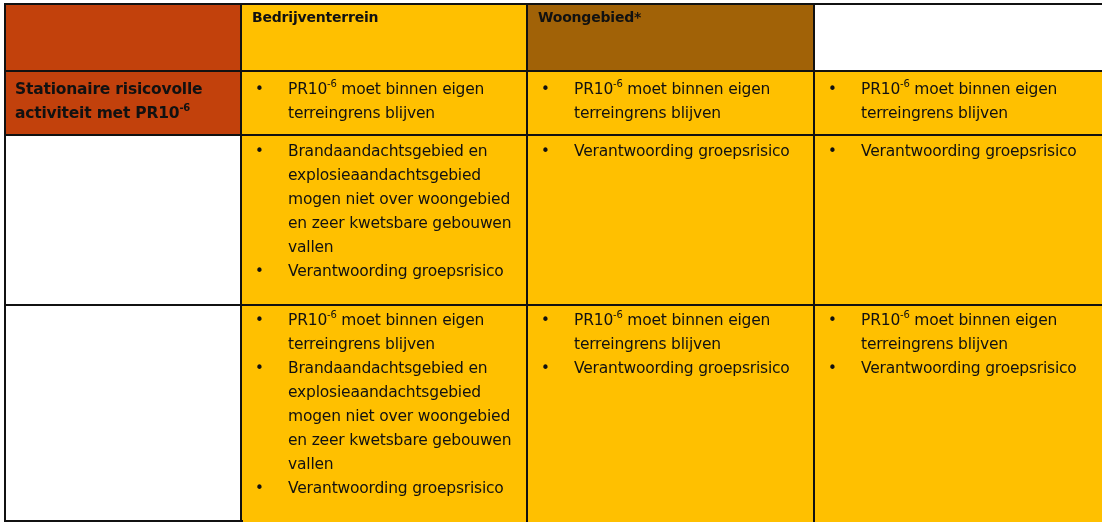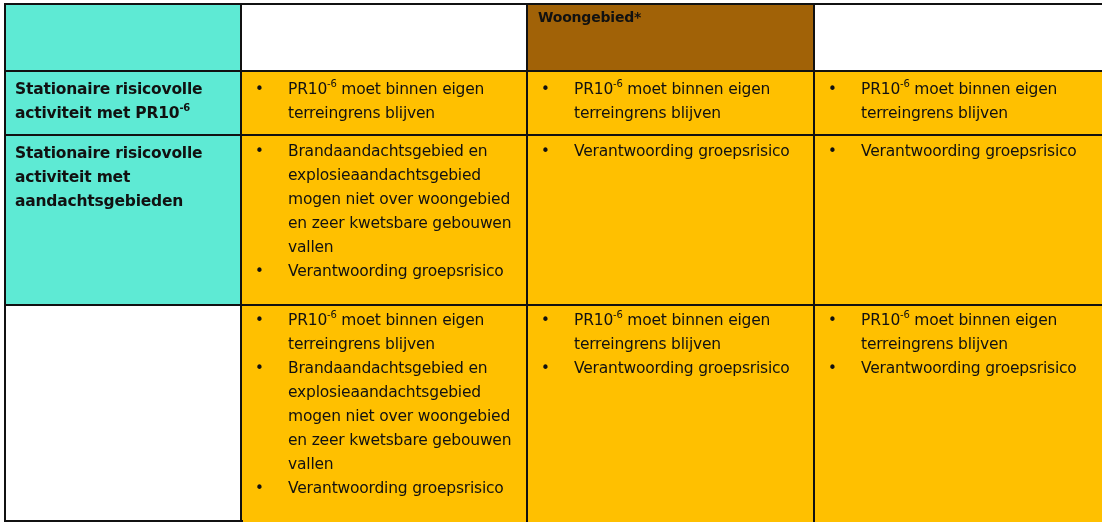--- a/index.html
+++ b/index.html
@@ -2,36 +2,37 @@
 <html><head>
 <meta charset="utf-8">
 <style>
   html, body { margin: 0; padding: 0; background: #ffffff; }
   body { width: 1105px; height: 526px; position: relative; overflow: hidden;
          font-family: "DejaVu Sans", "Liberation Sans", sans-serif; color: #111; }
   .grid { position: absolute; left: 4px; top: 3px; width: 1098px; height: 519px; }
   .cell { position: absolute; box-sizing: border-box; padding: 6px 10px 0 11px; }
   .hdr { font-weight: bold; font-size: 14px; letter-spacing: -0.2px; padding-top: 6px; }
   .rowhead { font-weight: bold; font-size: 15.5px; line-height: 24px; padding: 6px 8px 0 11px; letter-spacing: -0.2px; }
-  .white { background: #5eead4; }
+  .white { background: #c2410c; }
   .orange { background: #ffc000; }
   .red { background: #a16207; }
   ul { list-style: none; margin: 0; padding: 0; }
   li { position: relative; padding-left: 36px; font-size: 15.5px; line-height: 24px; letter-spacing: -0.2px; }
   li::before { content: "\2022"; position: absolute; left: 3px; top: 0; font-size: 15px; }
   sup { font-size: 10px; line-height: 0; position: relative; top: -1px; }
   .vline { position: absolute; width: 2px; background: #111; }
   .hline { position: absolute; height: 2px; background: #111; }
 </style>
 </head>
 <body>
 
 <div class="grid">
 
   <div class="cell white" style="left:0;top:0;width:237px;height:68px;"></div>
+  <div class="cell hdr orange" style="left:237px;top:0;width:286px;height:68px;">Bedrijventerrein</div>
   <div class="cell hdr red" style="left:523px;top:0;width:287px;height:68px;">Woongebied*</div>
 
   <div class="cell rowhead white" style="left:0;top:68px;width:237px;height:64px;">
     <span>Stationaire risicovolle activiteit met PR10</span><sup>-6</sup><span></span>
   </div>
   <div class="cell orange" style="left:237px;top:68px;width:286px;height:64px;">
     <ul>
       <li><span>PR10</span><sup>-6</sup><span> moet binnen eigen terreingrens blijven</span></li>
     </ul>
   </div>
@@ -39,23 +40,20 @@
     <ul>
       <li><span>PR10</span><sup>-6</sup><span> moet binnen eigen terreingrens blijven</span></li>
     </ul>
   </div>
   <div class="cell orange" style="left:810px;top:68px;width:288px;height:64px;">
     <ul>
       <li><span>PR10</span><sup>-6</sup><span> moet binnen eigen terreingrens blijven</span></li>
     </ul>
   </div>
 
-  <div class="cell rowhead white" style="left:0;top:132px;width:237px;height:170px;">
-    <span>Stationaire risicovolle activiteit met aandachtsgebieden</span>
-  </div>
   <div class="cell orange" style="left:237px;top:132px;width:286px;height:170px;padding-top:4px;">
     <ul>
       <li><span>Brandaandachtsgebied en explosieaandachtsgebied mogen niet over woongebied en zeer kwetsbare gebouwen vallen</span></li>
       <li><span>Verantwoording groepsrisico</span></li>
     </ul>
   </div>
   <div class="cell orange" style="left:523px;top:132px;width:287px;height:170px;padding-top:4px;">
     <ul>
       <li><span>Verantwoording groepsrisico</span></li>
     </ul>

